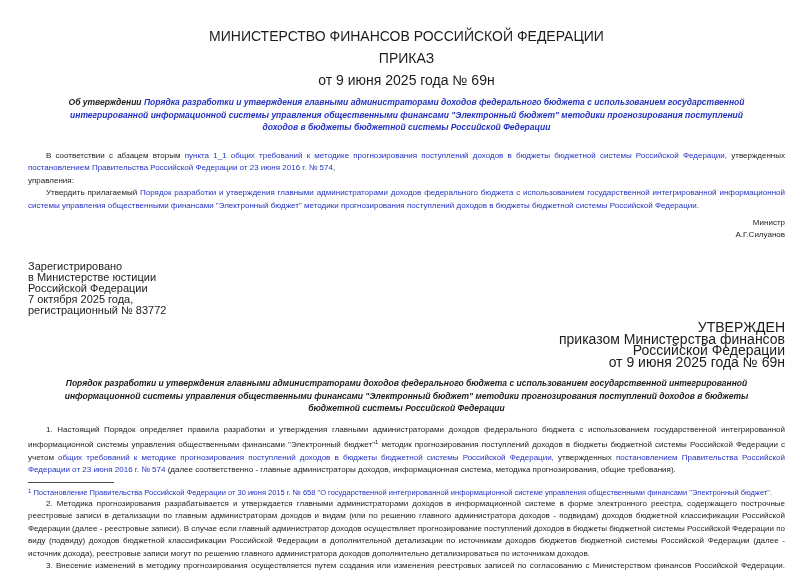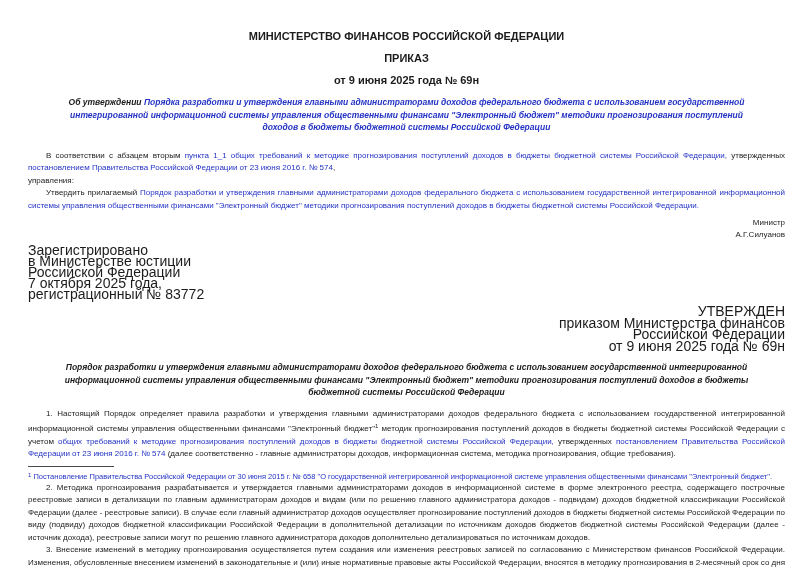--- a/index.html
+++ b/index.html
@@ -9,32 +9,32 @@
     background: #ffffff;
     overflow: hidden;
     font-family: "Liberation Sans", "DejaVu Sans", sans-serif;
     color: #1c1c1c;
     -webkit-font-smoothing: antialiased;
   }
   .doc { padding: 30px 22px 0 28px; }
   .center { text-align: center; }
   .right  { text-align: right; }
 
-  .hdr-line { font-size: 11px; font-weight: bold; line-height: 12px; margin-bottom: 10px; }
+  .hdr-line { font-size: 14px; font-weight: normal; line-height: 12px; margin-bottom: 10px; }
   .title { font-size: 8.5px; font-weight: bold; line-height: 12.5px; margin: 8px 28px 0; font-style: italic; }
   .title .link { font-weight: bold; }
 
   .body-text { font-size: 8px; line-height: 12.5px; text-align: justify; margin: 0; }
   .ind { text-indent: 18px; }
   .preamble { margin-top: 16px; }
 
   a.link { color: var(--link-color, #2433c4); text-decoration: none; cursor: pointer; }
 
   .sig   { font-size: 8px; line-height: 12px;   margin-top: 5px; }
-  .reg   { font-size: 14px; line-height: 11px;   margin-top: 4px; }
+  .reg   { font-size: 11px; line-height: 11px;   margin-top: 20px; }
   .stamp { font-size: 14px; line-height: 11.5px; margin-top: 6px; }
 
   .att-title { margin-top: 9px; }
   .p1 { margin-top: 9px; }
   .fn-ref { font-size: 6px; vertical-align: 3px; }
 
   .fn-sep { width: 86px; height: 0; border-top: 1px solid #4a4a4a; margin-top: 5px; }
   .footnote { font-size: 7.5px; line-height: 11px; margin: 3px 0 0; }
   .footnote .fn-marker { font-size: 6px; vertical-align: 2px; color: var(--link-color, #2433c4); }
 

